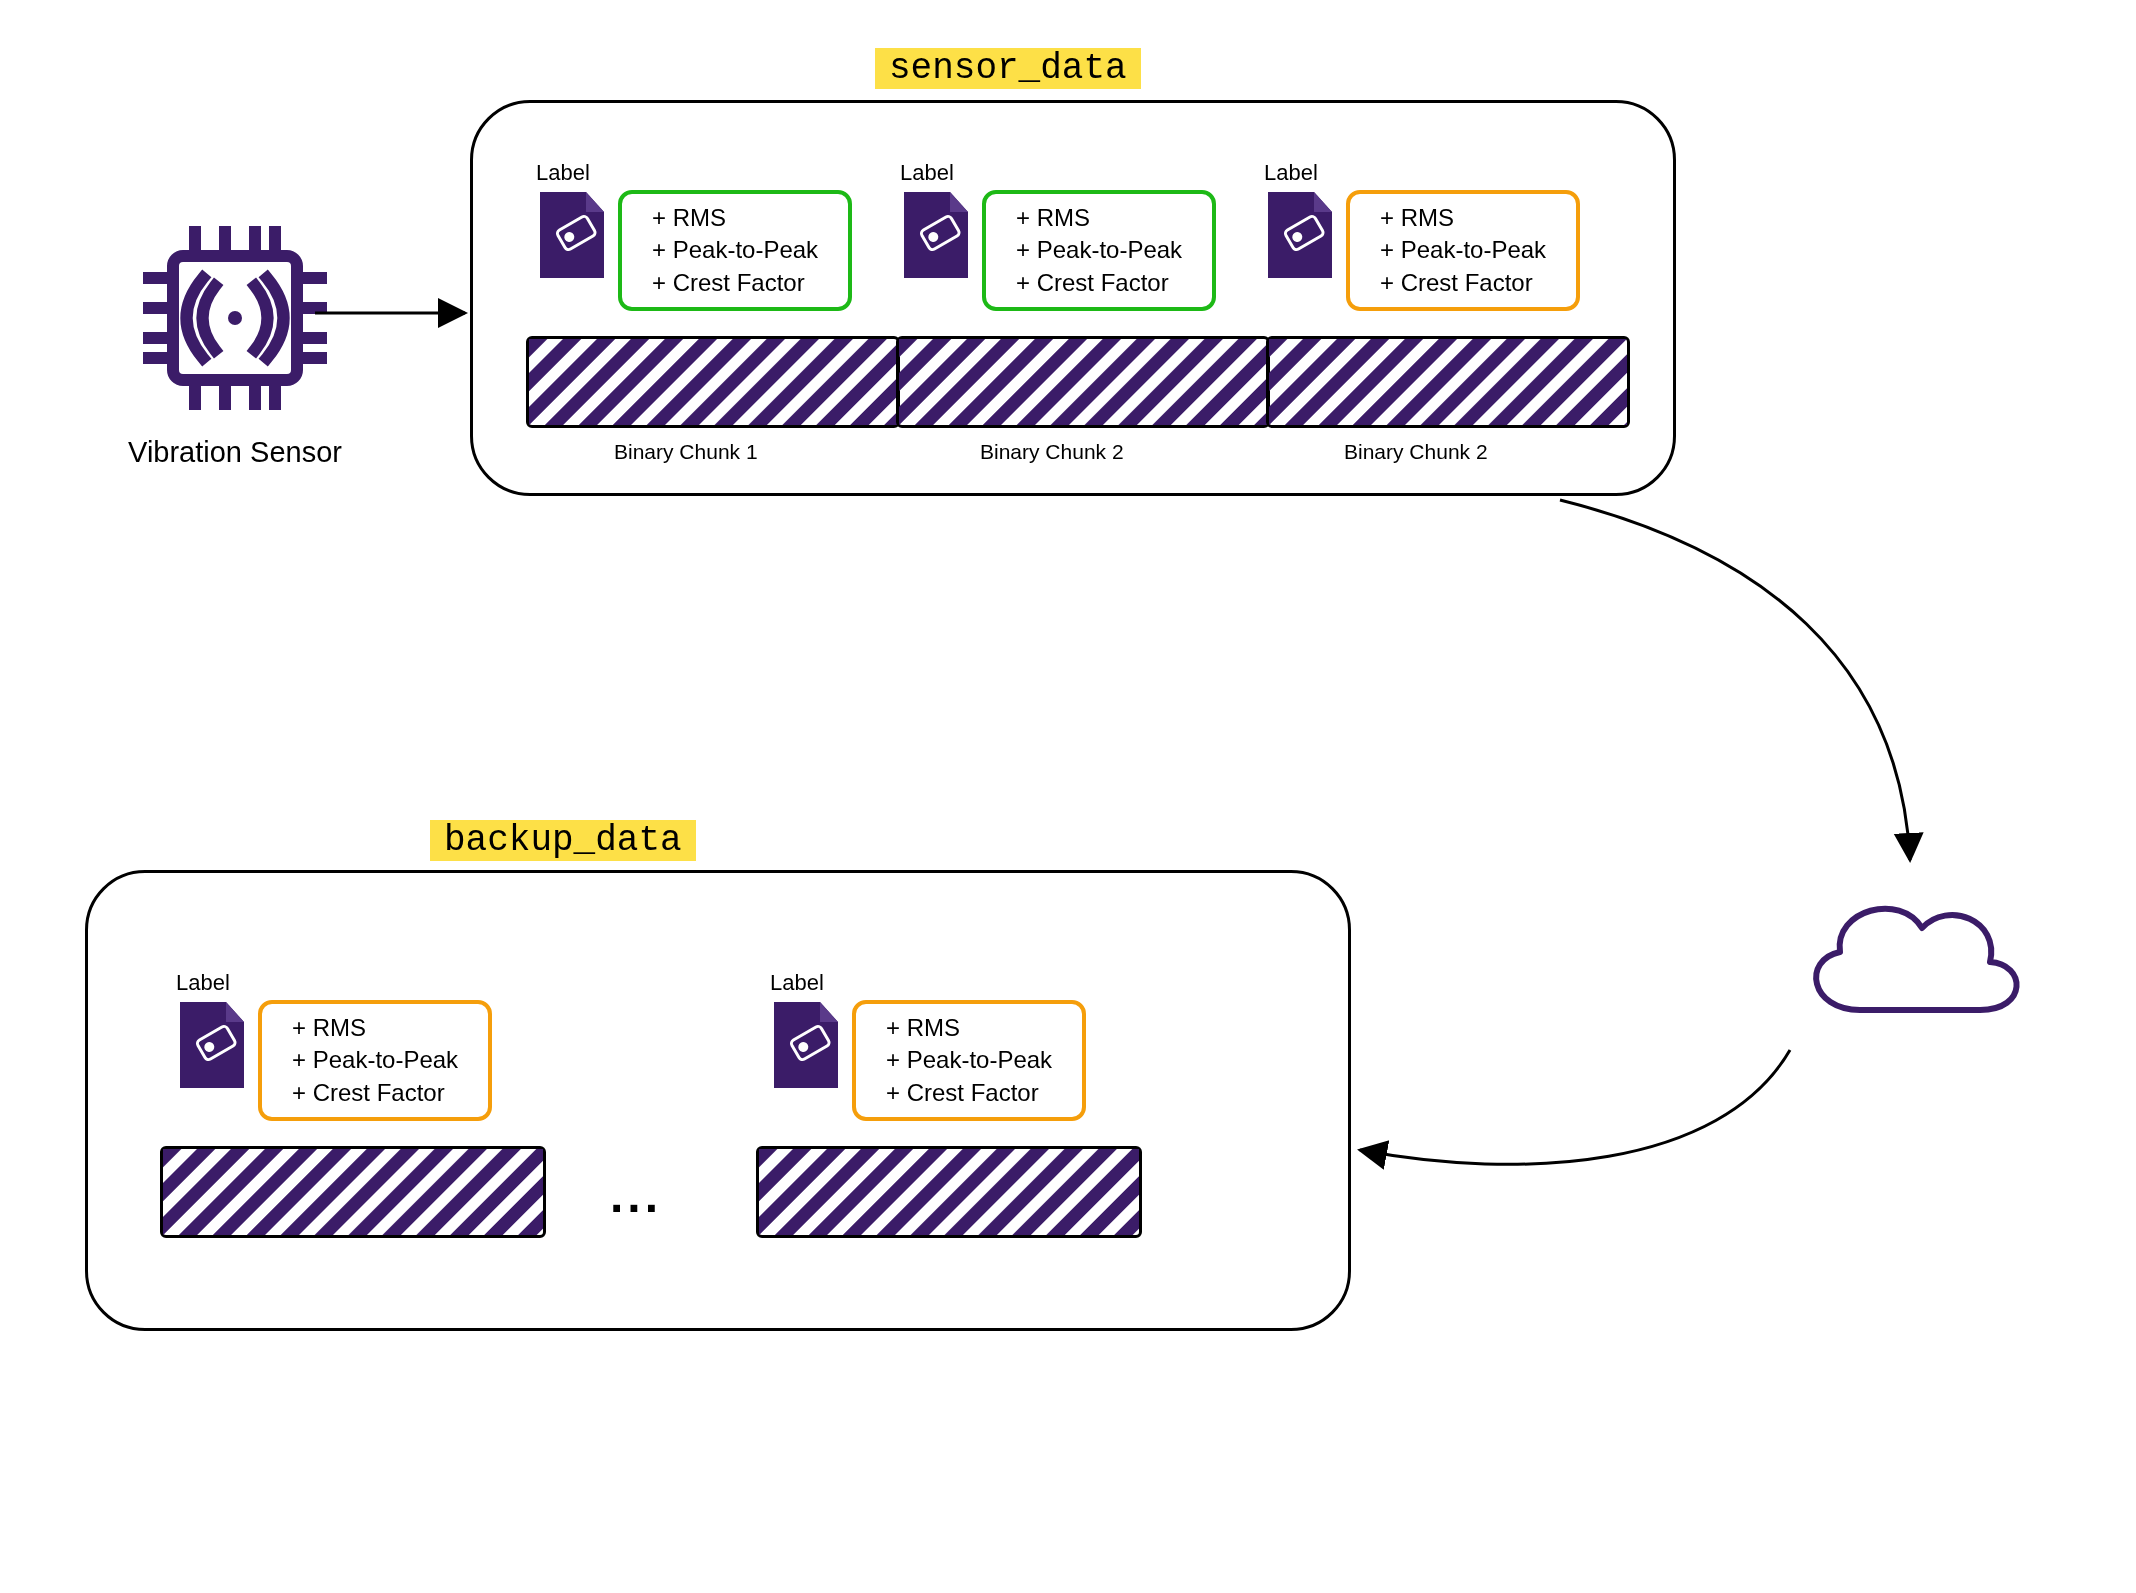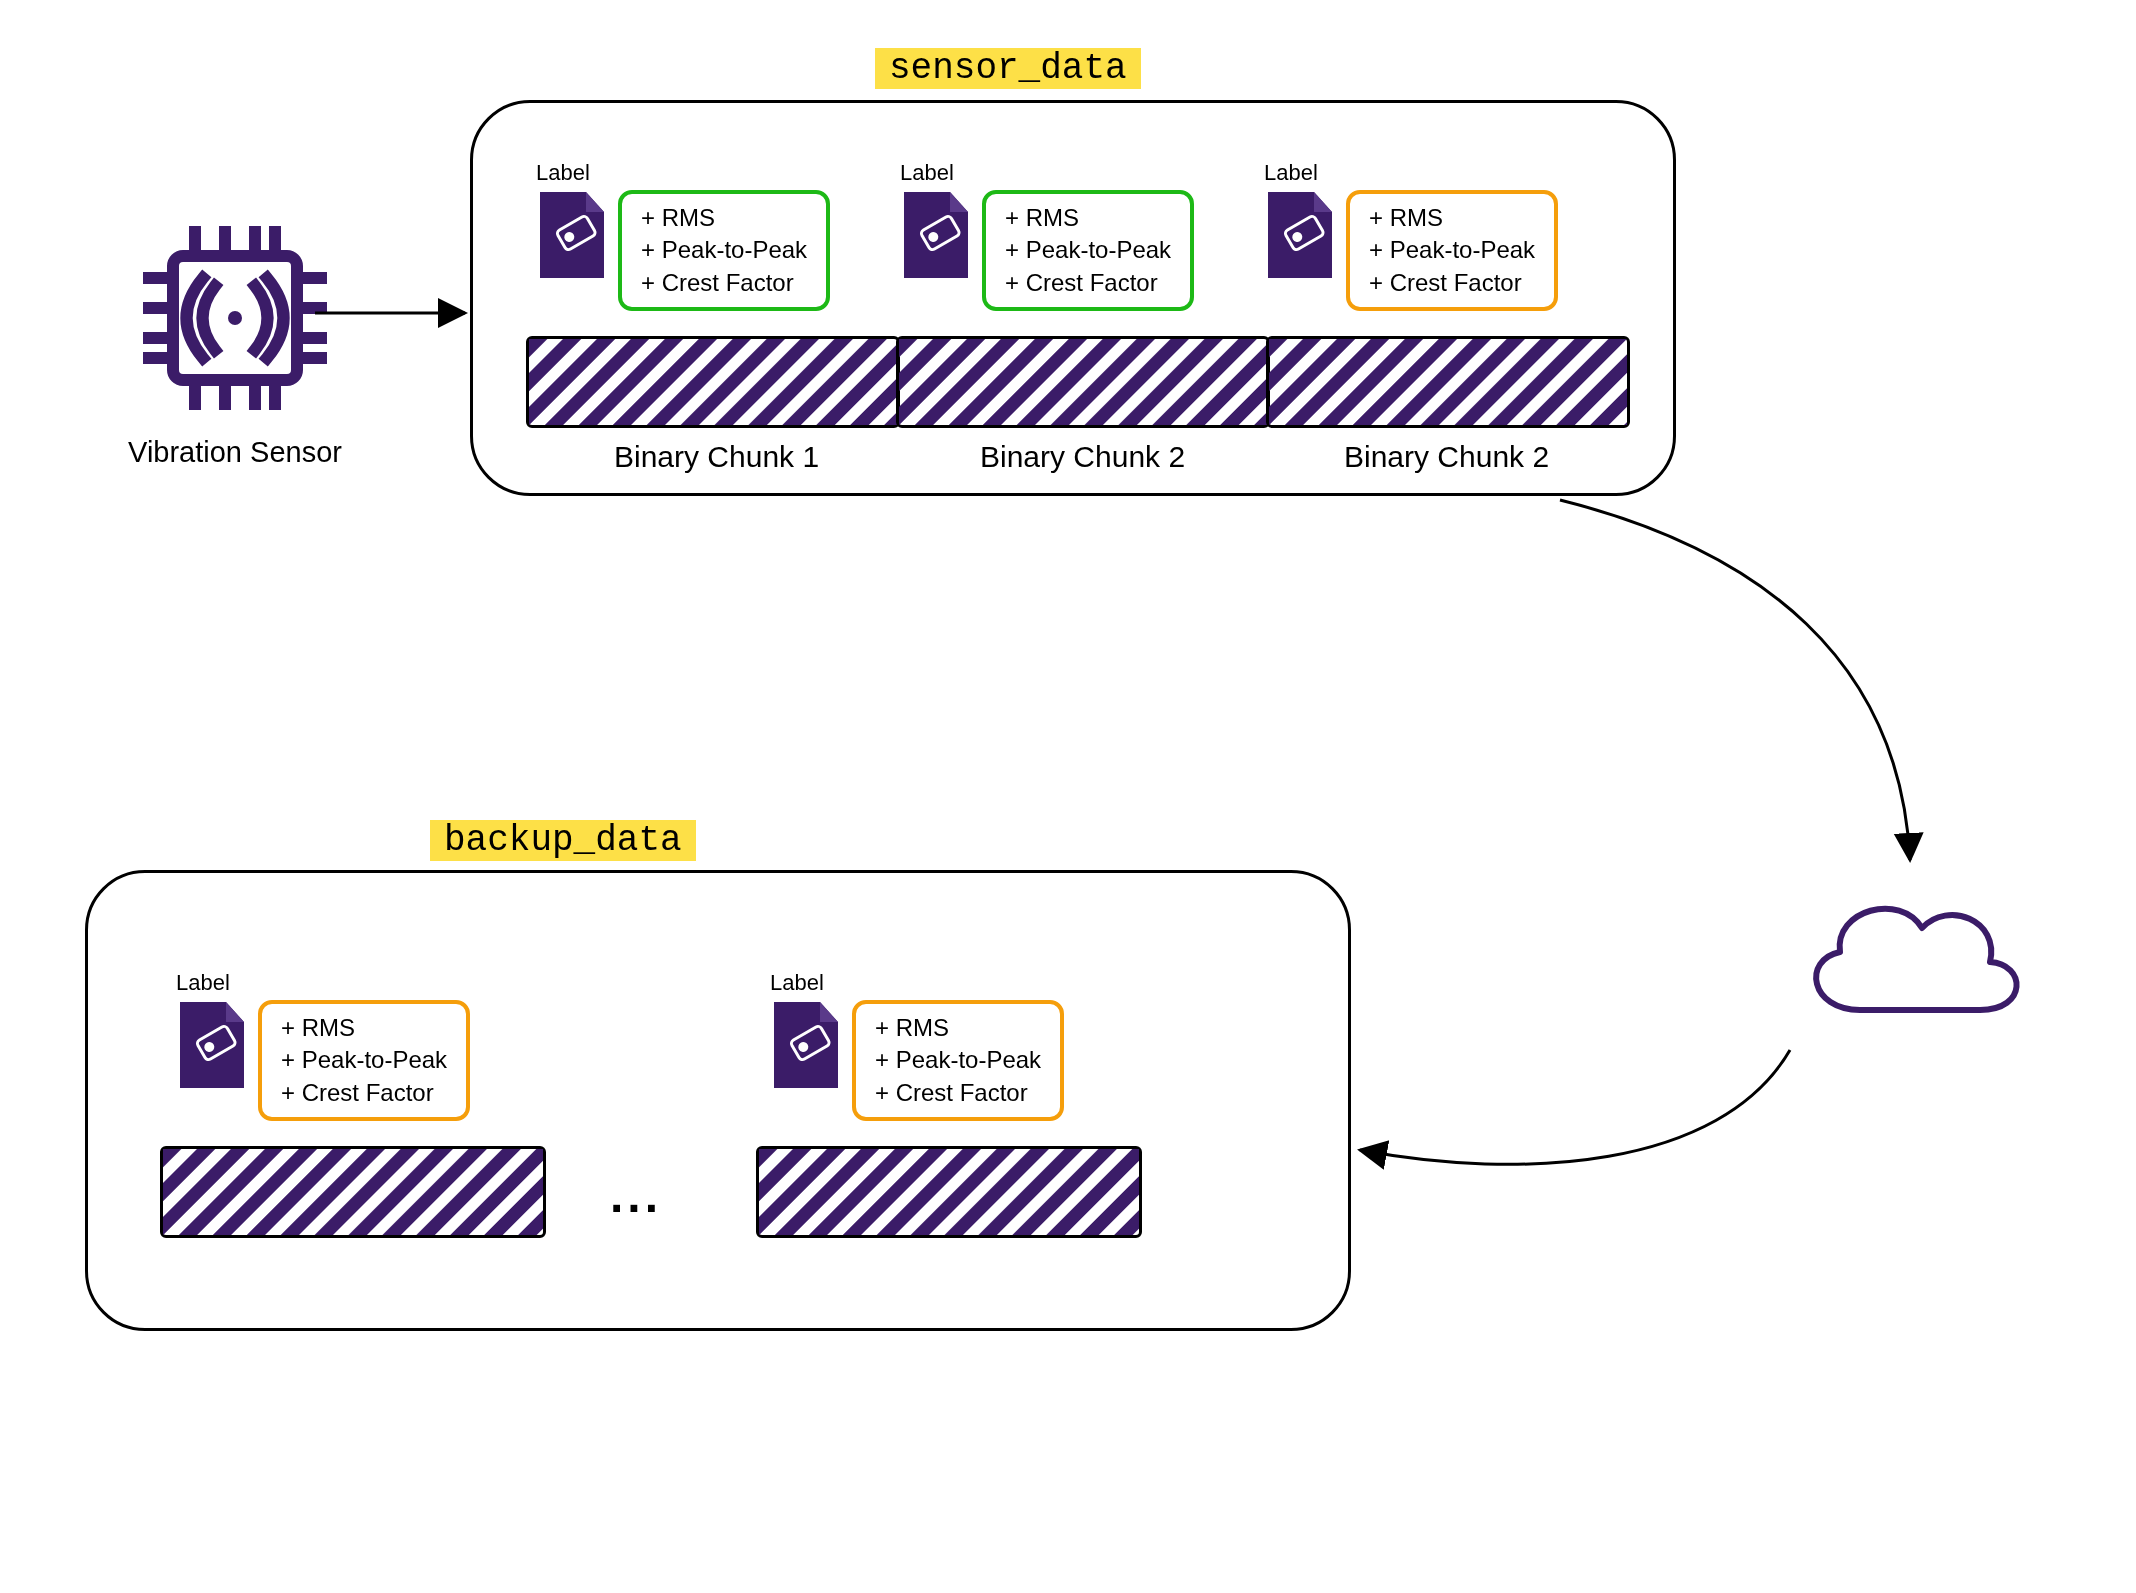--- a/index.html
+++ b/index.html
@@ -27,26 +27,26 @@
   .sensor-label { margin-top:18px; font-size:29px; }
 
   
   .arrow-svg { position:absolute; overflow:visible; }
 
   
   .chunk { position:absolute; width:280px; }
   .label-title { font-size:22px; font-weight:400; margin-bottom:4px; }
   .chunk-top { display:flex; align-items:flex-start; }
   .file-icon { width:72px; height:90px; margin-right:10px; flex:none; }
-  .metrics { border:4px solid; border-radius:14px; padding:8px 19px; font-size:24px; line-height:1.35; white-space:nowrap; font-weight:400; }
+  .metrics { border:4px solid; border-radius:14px; padding:8px 30px; font-size:24px; line-height:1.35; white-space:nowrap; font-weight:400; }
   .metrics.green  { border-color:var(--green); }
   .metrics.orange { border-color:var(--orange); }
   .bar { position:absolute; border:3px solid var(--black); height:86px; border-radius:6px; }
   .hatch, .hatch svg { width:100%; height:100%; display:block; }
-  .caption { position:absolute; font-size:30px; white-space:nowrap; }
+  .caption { position:absolute; font-size:21px; white-space:nowrap; }
 
   
   .cloud { position:absolute; left:1790px; top:870px; width:240px; height:170px; }
 
   .ellipsis { position:absolute; font-size:48px; font-weight:700; letter-spacing:4px; }
 </style>
 </head>
 <body>
 
 <div class="stage">

